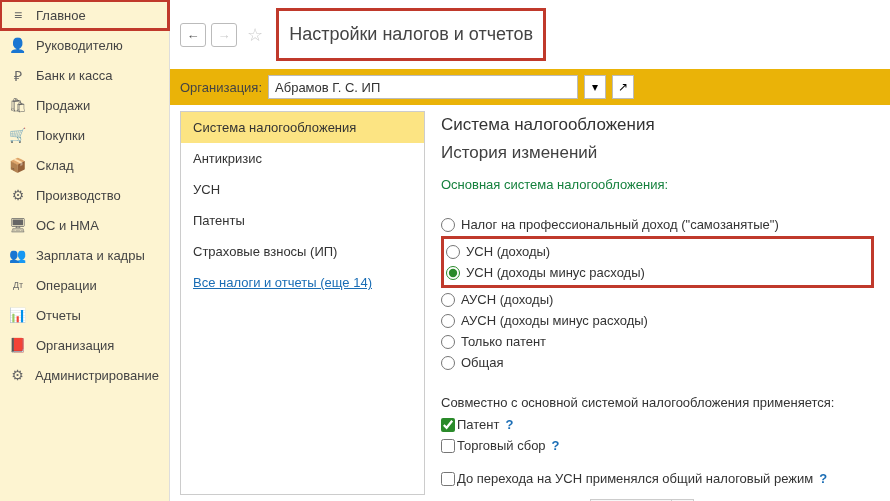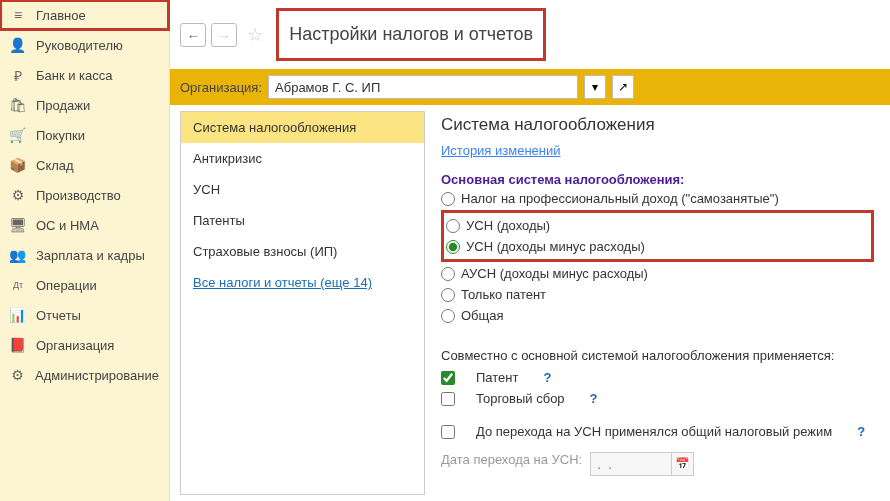--- a/index.html
+++ b/index.html
@@ -24,29 +24,29 @@
 .org-select-btn { width: 22px; height: 24px; border: 1px solid #bbb; background: #fff; cursor: pointer; display: flex; align-items: center; justify-content: center; font-size: 12px; }
 
 .content { display: flex; flex: 1; overflow: hidden; }
 .tabs-col { width: 245px; border: 1px solid #ccc; margin: 6px 0 6px 10px; background: #fff; }
 .tab { padding: 8px 12px; cursor: pointer; border-bottom: 0; color: #333; }
 .tab.active { background: #fce483; }
 .tab-link { color: #1a6db5; text-decoration: underline; cursor: pointer; padding: 8px 12px; display: block; }
 
 .panel { flex: 1; padding: 10px 16px; overflow-y: auto; }
 .panel h2 { font-size: 17px; font-weight: normal; color: #333; margin-bottom: 8px; }
-.history-link { color: #3b82f6; text-decoration: underline; font-size: 13px; cursor: pointer; display: inline-block; margin-bottom: 14px; }
-.section-label { color: #4c1d95; margin-bottom: 1px; font-weight: bold; }
+.history-link { color: #404040; font-size: 17px; cursor: pointer; display: inline-block; margin-bottom: 14px; }
+.section-label { color: #15803d; margin-bottom: 22px; }
 .radio-row { display: flex; align-items: center; gap: 6px; padding: 3px 0; }
 .radio-row input[type=radio] { width: 14px; height: 14px; accent-color: #2a8a2a; }
 .radio-row label { cursor: pointer; }
 .radio-highlight { border: 3px solid #c0392b; padding: 2px 6px 2px 2px; margin: 1px 0; }
 
 .combo-label { color: #333; margin-top: 22px; margin-bottom: 4px; }
-.check-row { display: flex; align-items: flex-end; gap: 21px; padding: 3px 0; }
+.check-row { display: flex; align-items: flex-end; gap: 2px; padding: 3px 0; }
 .check-row input[type=checkbox] { width: 14px; height: 14px; accent-color: #2a8a2a; }
 .help { color: #1a6db5; font-weight: bold; cursor: pointer; margin-left: 4px; }
 
 .date-row { display: flex; align-items: flex-start; gap: 8px; margin-top: 10px; color: #999; }
 .date-input { display: flex; align-items: center; border: 1px solid #ccc; background: #f7f7f7; }
 .date-field { width: 80px; height: 22px; border: none; background: transparent; padding: 0 6px; color: #999; }
 .date-cal { width: 22px; height: 22px; border-left: 1px solid #ccc; display: flex; align-items: center; justify-content: center; color: #888; font-size: 12px; cursor: pointer; }
 </style>
 </head>
 <body>
@@ -148,20 +148,24 @@
           <input type="radio" name="taxsys" style="">
           <label>УСН (доходы)</label>
         </div>
         <div class="radio-row">
           <input type="radio" name="taxsys" checked="" style="">
           <label>УСН (доходы минус расходы)</label>
         </div>
       </div>
       <div class="radio-row">
         <input type="radio" name="taxsys" style="">
+        <label>АУСН (доходы)</label>
+      </div>
+      <div class="radio-row">
+        <input type="radio" name="taxsys" style="">
         <label>АУСН (доходы минус расходы)</label>
       </div>
       <div class="radio-row">
         <input type="radio" name="taxsys" style="">
         <label>Только патент</label>
       </div>
       <div class="radio-row">
         <input type="radio" name="taxsys" style="">
         <label>Общая</label>
       </div>

